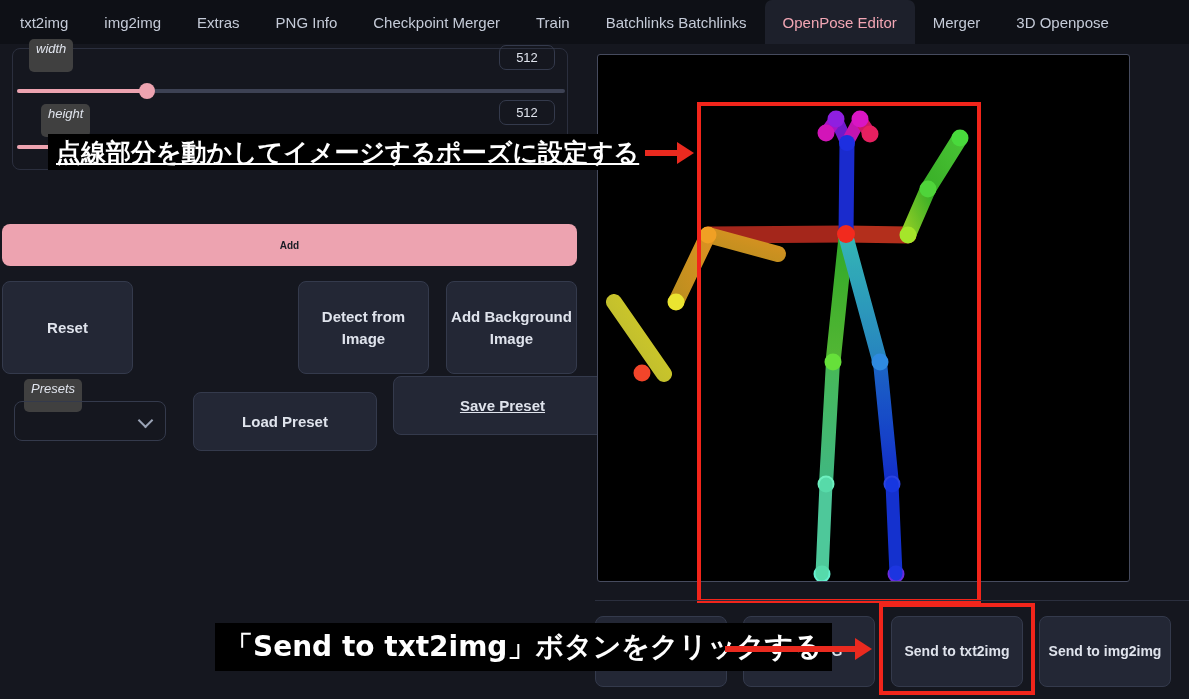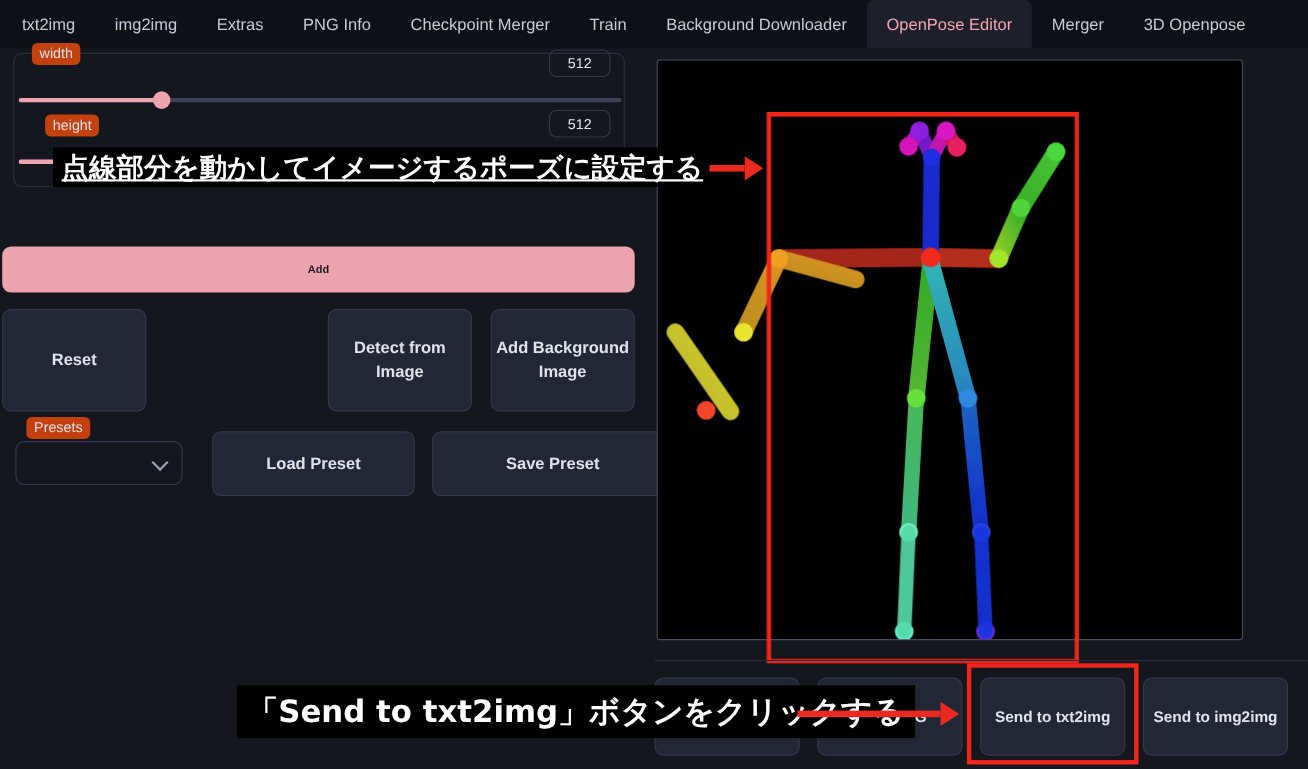--- a/index.html
+++ b/index.html
@@ -48,25 +48,26 @@
 
   .slider-box {
     position: absolute; left: 12px; top: 4px;
     width: 556px; height: 122px;
     border: 1px solid #2b2f3e;
     border-radius: 8px;
     background: transparent;
   }
   .fieldlabel {
     position: absolute;
-    background: #c2410c;
+    background: #404040;
     color: #dfe3ec;
     font-size: 13px;
-    padding: 2px 7px 3px;
+    padding: 2px 7px 16px;
     border-radius: 5px;
+    font-style: italic;
   }
   .numbox {
     position: absolute;
     width: 56px; height: 25px;
     border: 1px solid #343a4c;
     border-radius: 7px;
     color: #dfe3ec;
     font-size: 13px;
     display: flex; align-items: center; justify-content: center;
     background: transparent;
@@ -210,21 +211,21 @@
 </head>
 <body>
 
 <div class="tabbar">
   <div class="tab">txt2img</div>
   <div class="tab">img2img</div>
   <div class="tab">Extras</div>
   <div class="tab">PNG Info</div>
   <div class="tab">Checkpoint Merger</div>
   <div class="tab">Train</div>
-  <div class="tab">Background Downloader</div>
+  <div class="tab">Batchlinks Batchlinks</div>
   <div class="tab active">OpenPose Editor</div>
   <div class="tab">Merger</div>
   <div class="tab">3D Openpose</div>
 </div>
 
 <div class="content">
 
   <div class="left-panel">
 
     <div class="slider-box">
@@ -249,21 +250,21 @@
     <div class="btn" style="left:298px; top:237px; width:131px; height:93px;">Detect from Image</div>
     <div class="btn" style="left:446px; top:237px; width:131px; height:93px;">Add Background Image</div>
 
     <span class="fieldlabel" style="left:24px; top:335px;">Presets</span>
     <div class="select-wrap">
       <span style="position:absolute; left:12px; top:11px; font-size:14px; color:#dfe3ec;"></span>
       <span class="chev"></span>
     </div>
 
     <div class="btn" style="left:193px; top:348px; width:184px; height:59px;">Load Preset</div>
-    <div class="btn" style="left:393px; top:348px; width:219px; height:59px;">Save Preset</div>
+    <div class="btn" style="left:393px; top:332px; width:219px; height:59px;text-decoration:underline;">Save Preset</div>
   </div>
 
   <div class="canvas-frame">
     <svg class="pose-svg" viewBox="0 0 533 528">
       <defs>
         <linearGradient id="gRUArm" x1="0" y1="1" x2="1" y2="0">
           <stop offset="0" stop-color="#9ee02a"></stop>
             <stop offset="1" stop-color="#3fbf2b"></stop>
         </linearGradient>
         <linearGradient id="gRFArm" x1="0" y1="1" x2="1" y2="0">

